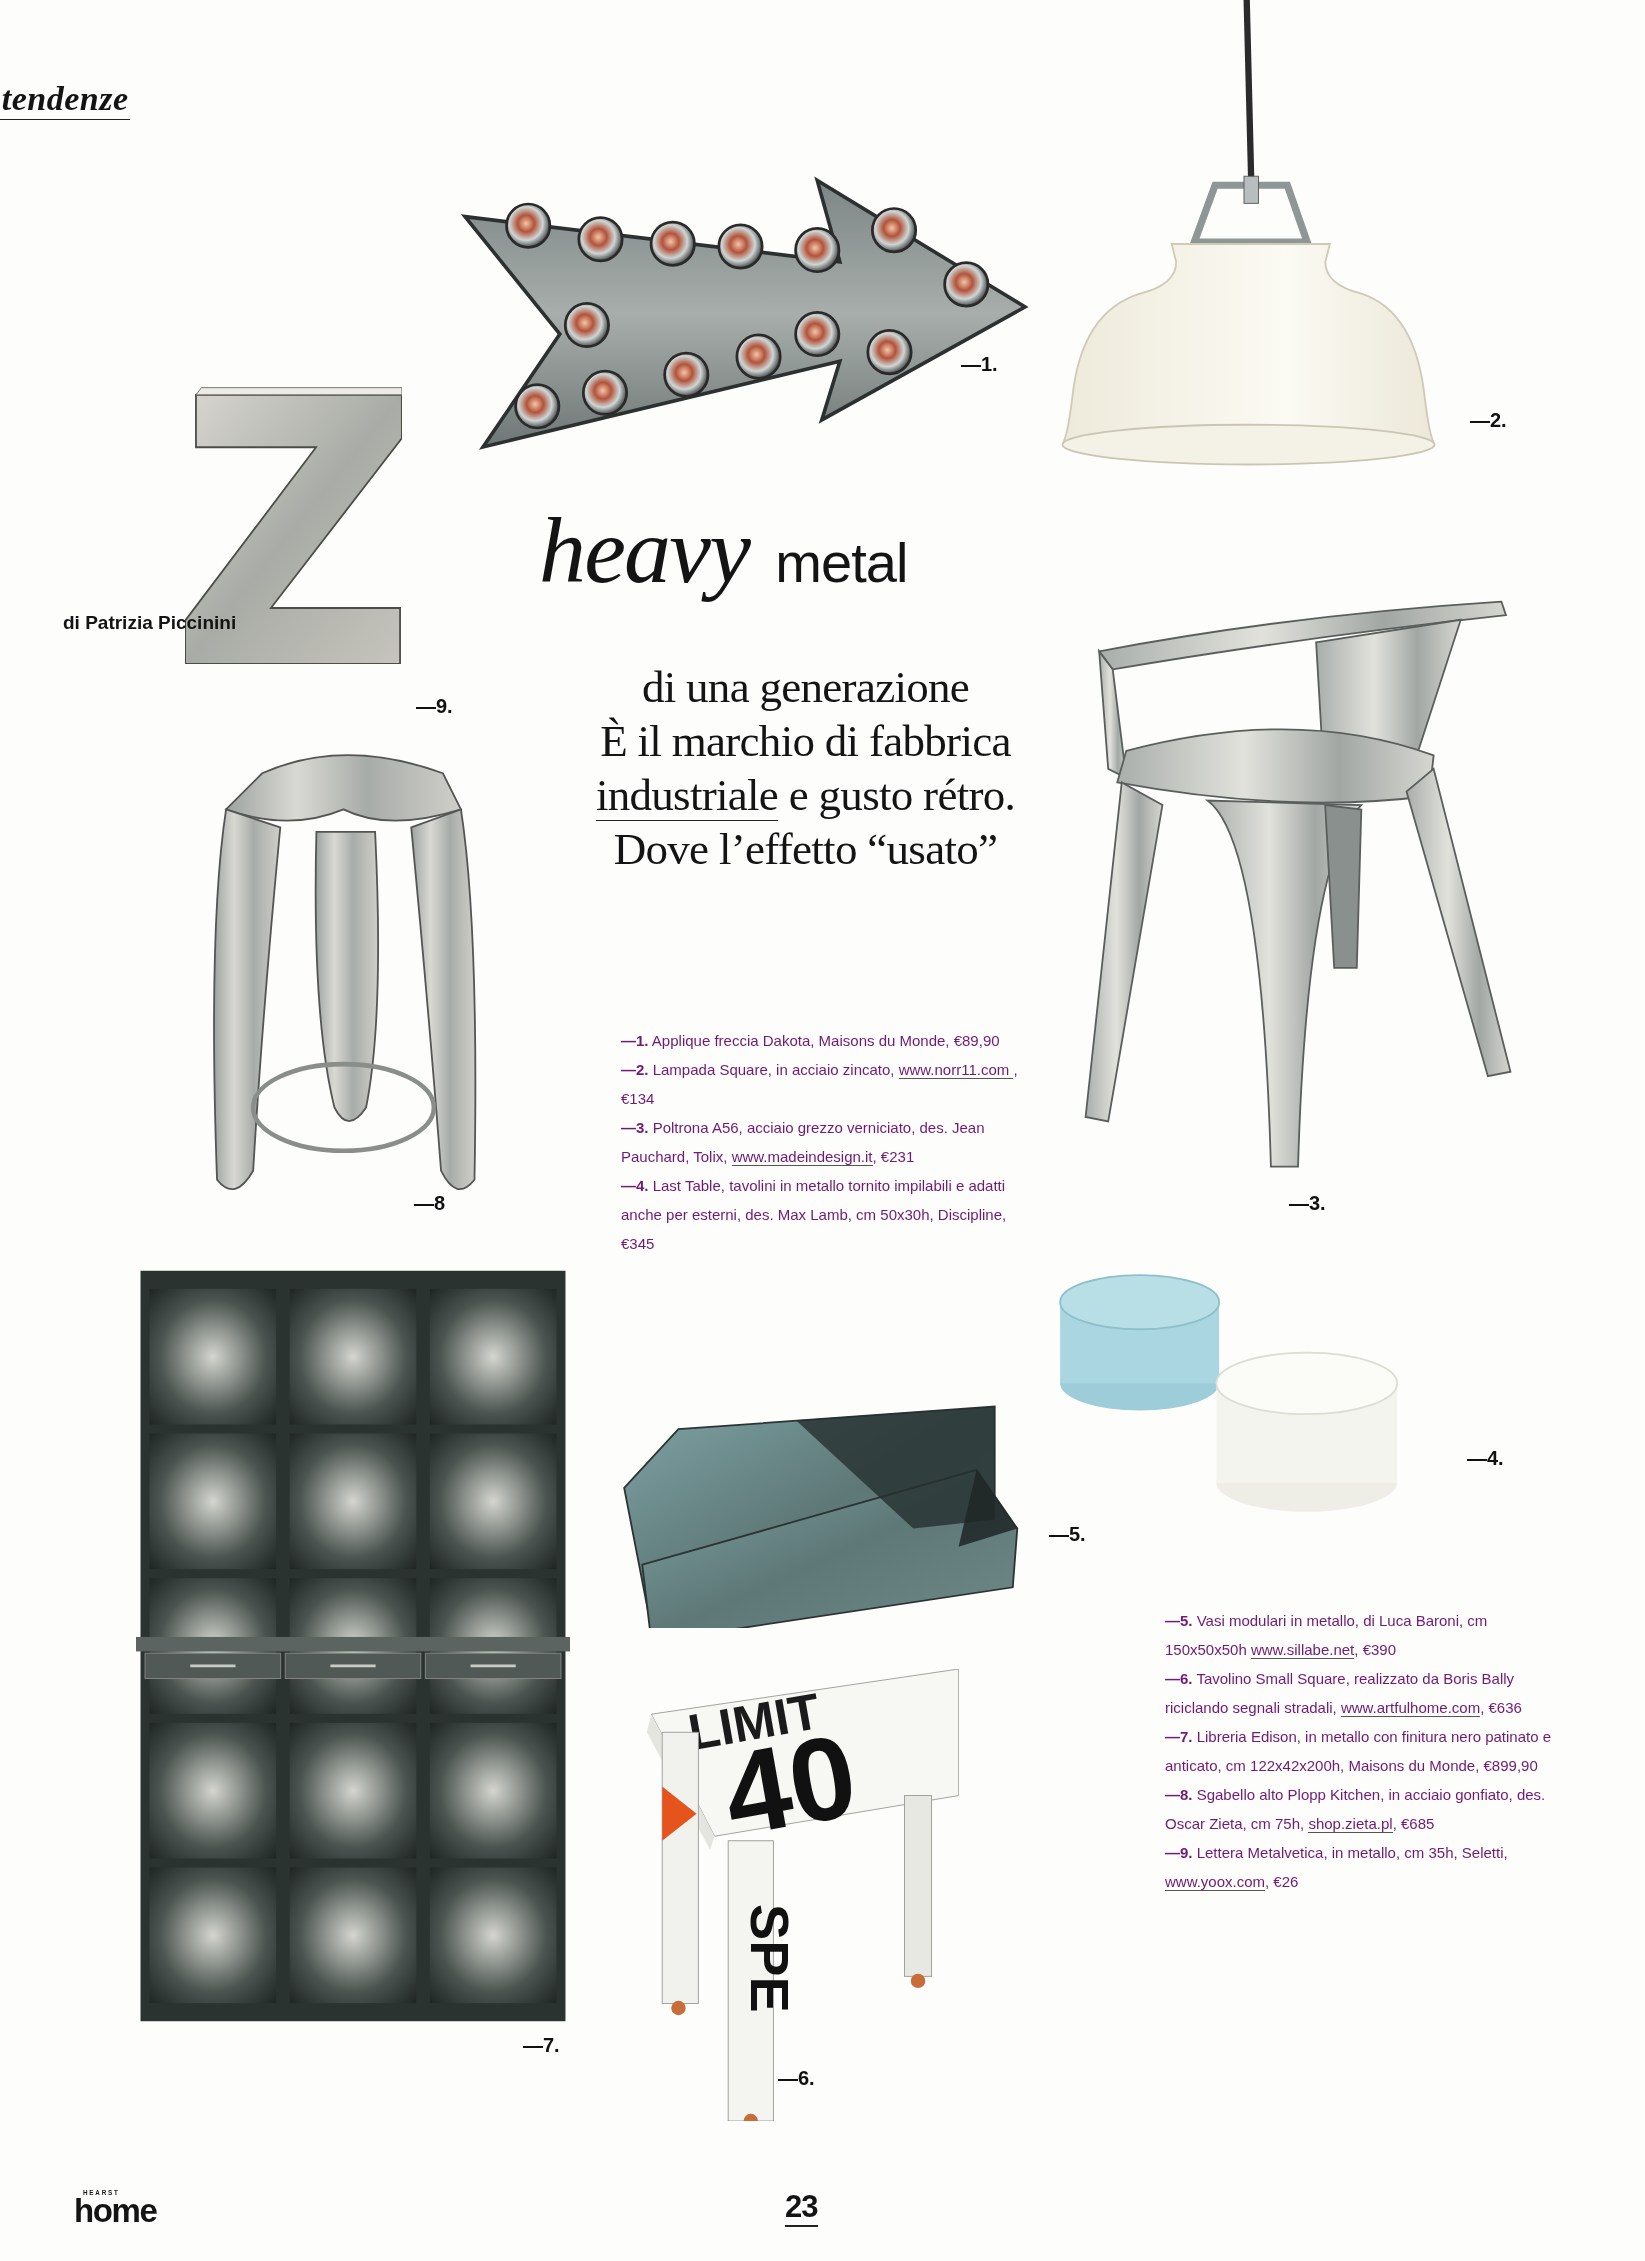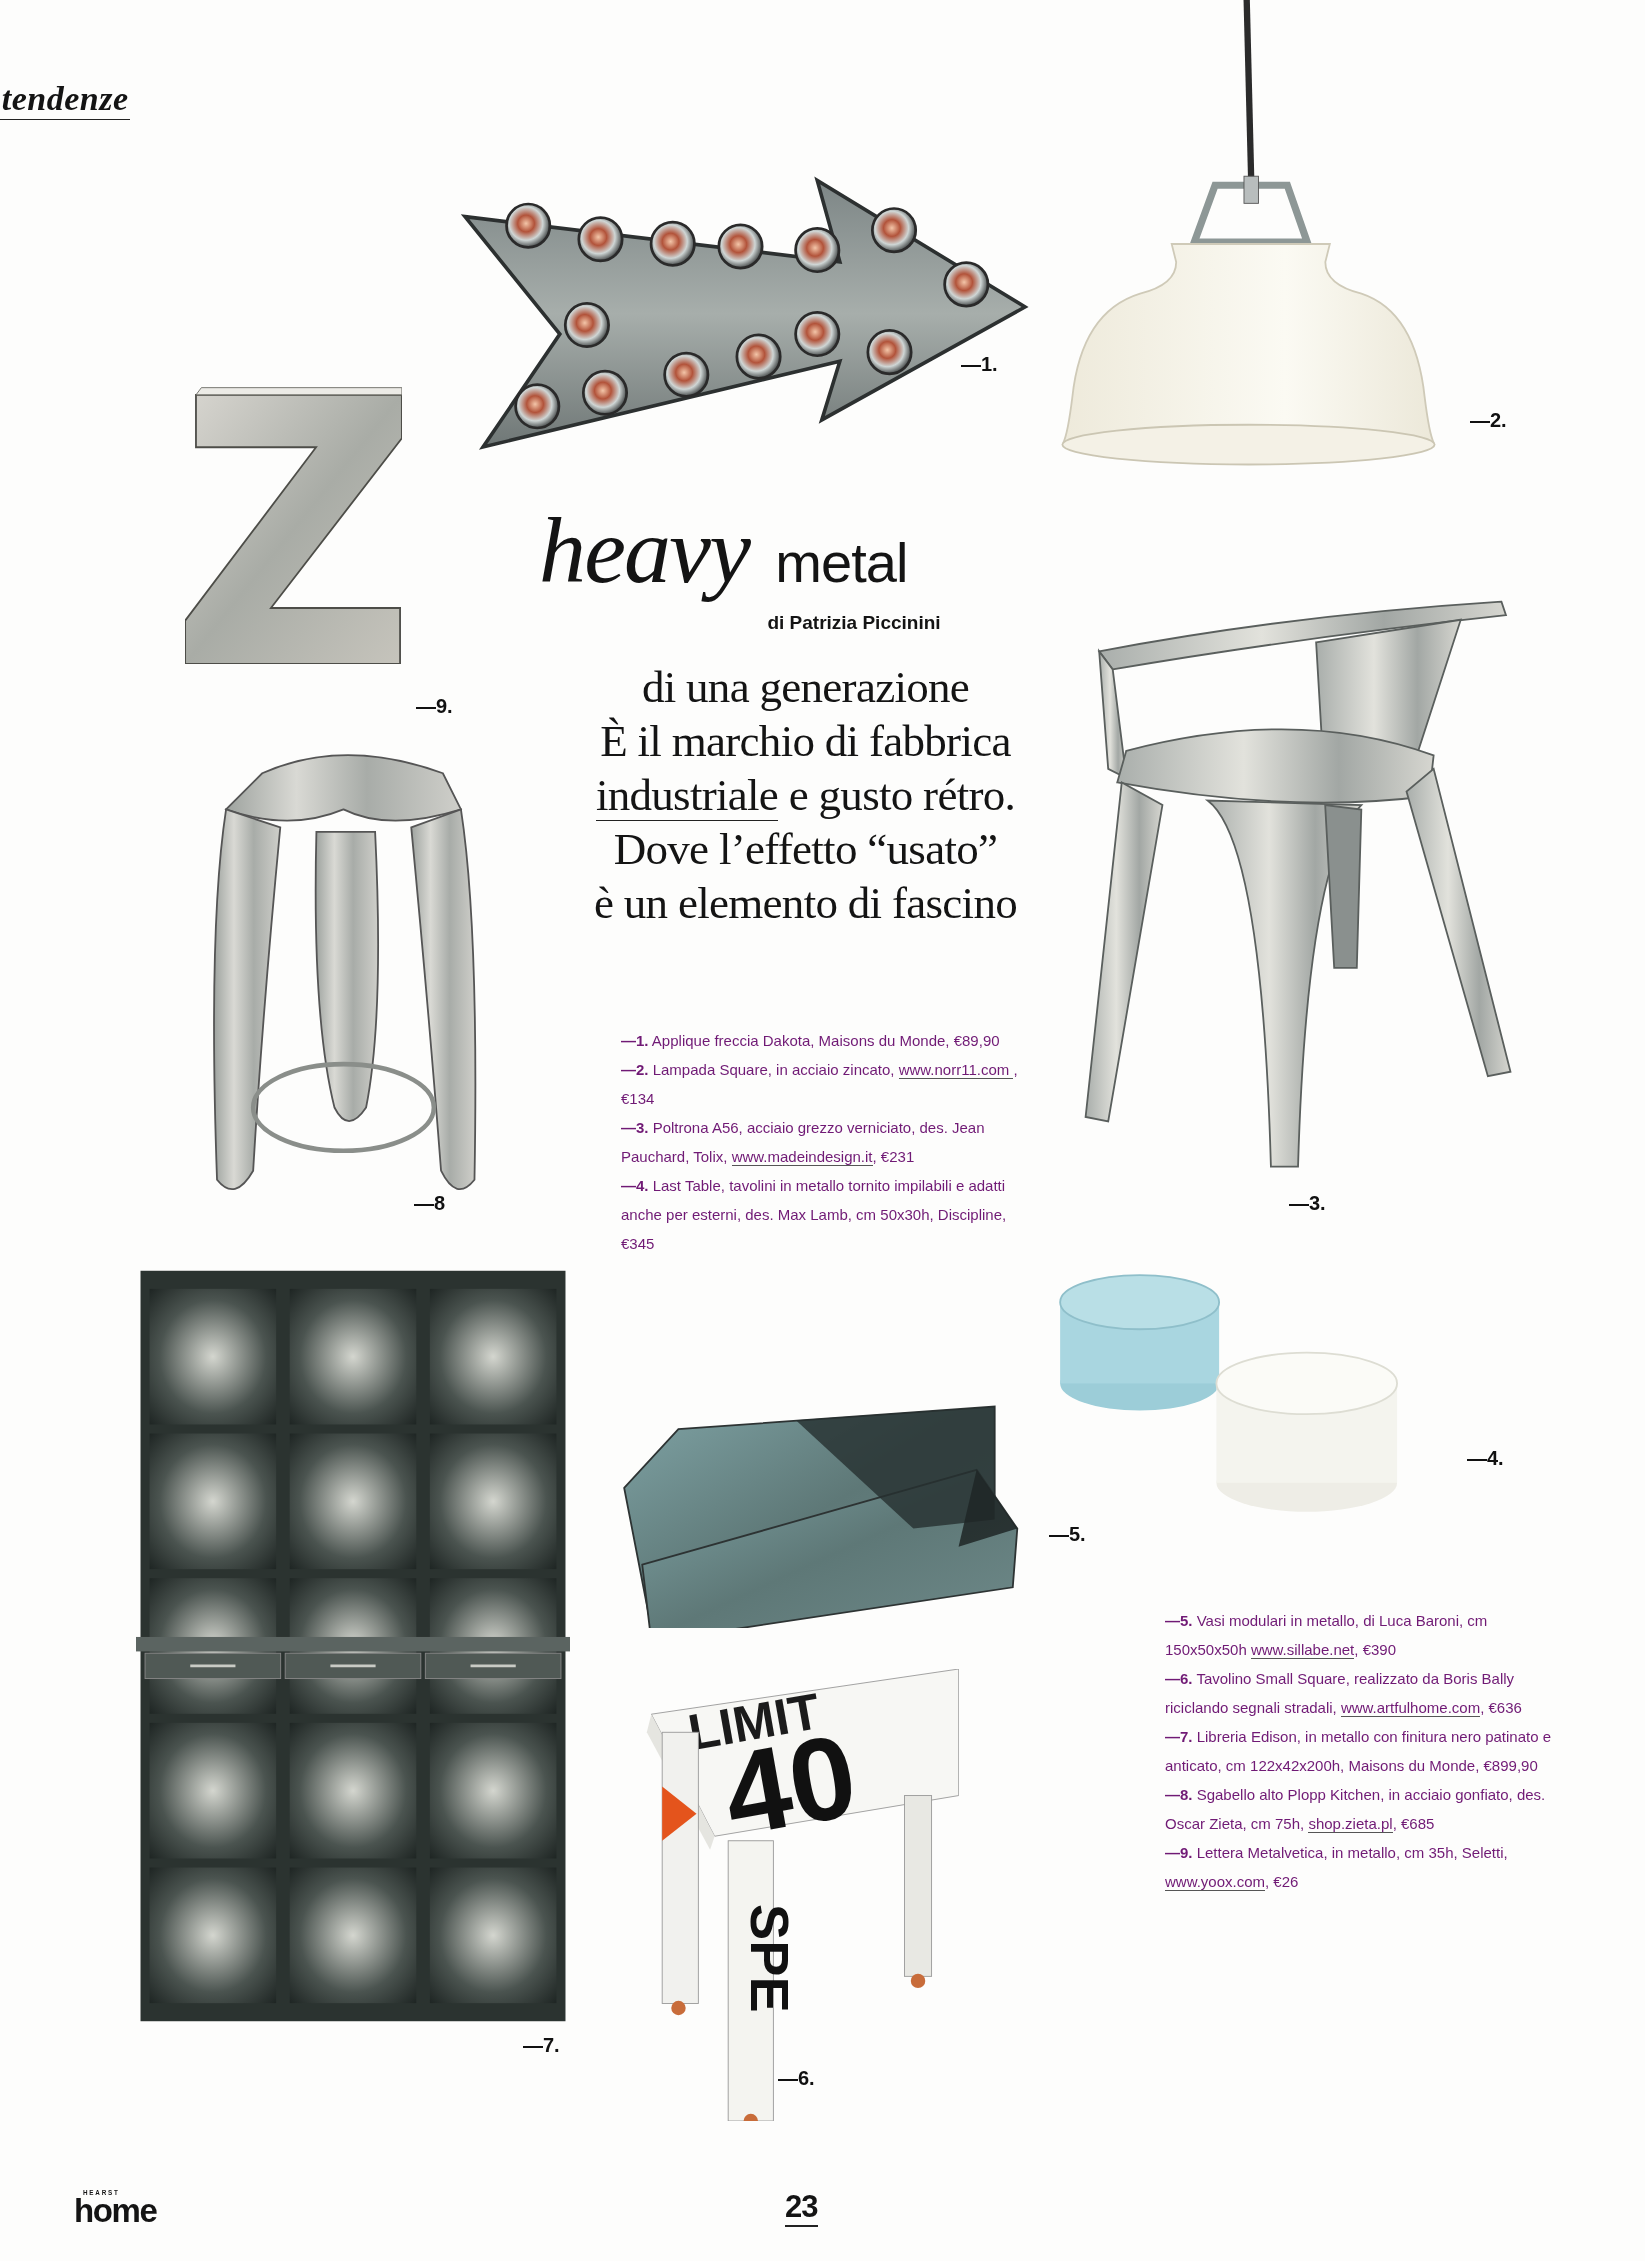--- a/index.html
+++ b/index.html
@@ -3,21 +3,21 @@
 <meta charset="utf-8">
 <style>
   html, body { margin: 0; padding: 0; background: #fdfdfc; }
   body { width: 1645px; height: 2262px; position: relative; overflow: hidden; font-family: "Liberation Sans", sans-serif; color: #141414; }
   .abs { position: absolute; }
   .section-tag { left: 0; width: 1645px; top: 80px; text-align: left; }
   .section-tag span { font-family: "Liberation Serif", serif; font-style: italic; font-weight: bold; font-size: 34px; border-bottom: 1.8px solid #222; padding: 0 1.8px 1.8px; letter-spacing: 0.5px; }
   .title { left: 539px; top: 503px; white-space: nowrap; line-height: 1; }
   .title .t-italic { font-family: "Liberation Serif", serif; font-style: italic; font-size: 94px; letter-spacing: -1.8px; }
   .title .t-bold { font-family: "Liberation Sans", sans-serif; font-weight: normal; font-size: 56px; letter-spacing: -0.9px; margin-left: 26px; }
-  .byline { left: 0; width: 1645px; text-align: center; top: 612px; font-weight: bold; font-size: 19px; padding-left: 63px; box-sizing: border-box; }
+  .byline { left: 0; width: 1645px; text-align: left; top: 612px; font-weight: bold; font-size: 19px; padding-left: 63px; box-sizing: border-box; }
   .lede { left: 507px; width: 597px; top: 660px; text-align: center; font-family: "Liberation Serif", serif; font-size: 45px; line-height: 54px; letter-spacing: -0.7px; }
   .lede .ul { border-bottom: 1.8px solid #222; }
   .caption { font-size: 15px; line-height: 29px; color: #701a75; }
   .caption .num { font-weight: bold; }
   .caption .link { border-bottom: 1.4px solid #555; }
   .cap-a { left: 621px; top: 1026px; width: 398px; }
   .cap-b { left: 1165px; top: 1606px; width: 398px; }
   .label { font-weight: bold; font-size: 20px; color: #111; }
   .footer-logo { left: 74px; top: 2189px; }
   .footer-logo .small { font-size: 6.3px; font-weight: bold; letter-spacing: 1.8px; display: block; margin-left: 9px; margin-bottom: -3.6px; }
@@ -104,21 +104,20 @@
 <div class="abs title">
   <span class="t-italic">heavy</span><span class="t-bold">metal</span>
 </div>
 <div class="abs byline">di Patrizia Piccinini</div>
 
 <div class="abs lede">
   <div>di una generazione</div>
   <div>È il marchio di fabbrica</div>
   <div><span class="ul">industriale</span><span> e gusto rétro.</span></div>
   <div>Dove l’effetto “usato”</div>
-  <div>è un elemento di fascino</div>
 </div>
 
 <div class="abs" style="left:208px;top:746px;">
   <svg width="271" height="461" viewBox="0 0 300 510">
     <defs>
       <linearGradient id="sg" x1="0" y1="0" x2="1" y2="0">
         <stop offset="0" stop-color="#9ea39f"></stop>
           <stop offset="0.3" stop-color="#d9d9d4"></stop>
           <stop offset="0.6" stop-color="#a8aca8"></stop>
           <stop offset="1" stop-color="#cfcfca"></stop>

